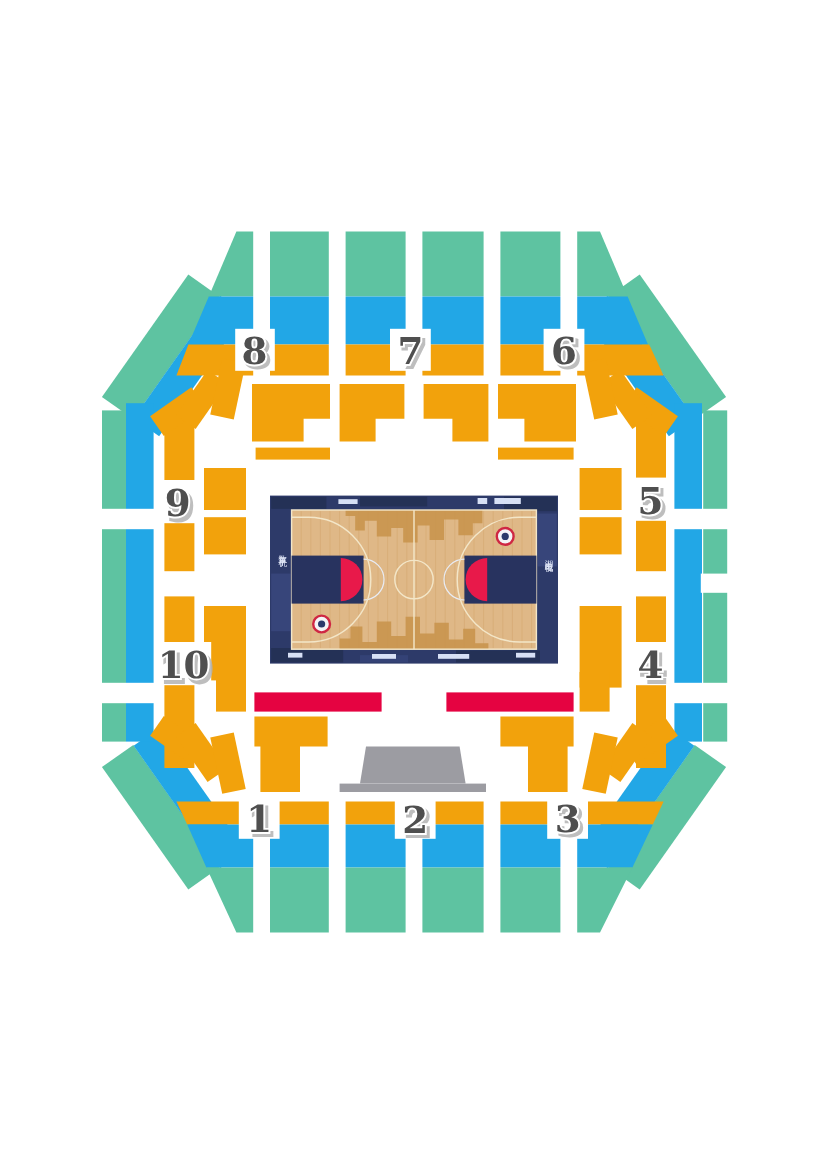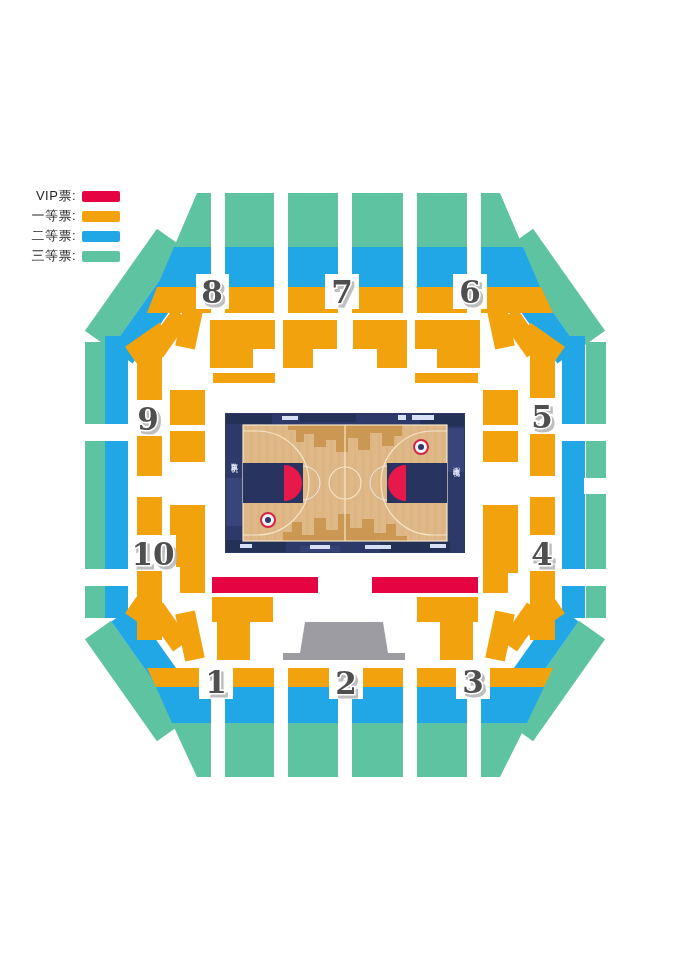--- a/index.html
+++ b/index.html
@@ -44,38 +44,20 @@
   
   .vtext{position:absolute;writing-mode:vertical-rl;text-orientation:upright;
          font-size:7px;line-height:1;letter-spacing:1px;color:#e3e9fa;width:11px;}
 </style>
 </head>
 <body>
 
 <div class="page">
 
   
-  <div class="legend">
-    <div class="lrow">
-      <span class="llab">VIP票:</span>
-      <span class="lsw vip"></span>
-    </div>
-    <div class="lrow">
-      <span class="llab">一等票:</span>
-      <span class="lsw t1"></span>
-    </div>
-    <div class="lrow">
-      <span class="llab">二等票:</span>
-      <span class="lsw t2"></span>
-    </div>
-    <div class="lrow">
-      <span class="llab">三等票:</span>
-      <span class="lsw t3"></span>
-    </div>
-  </div>
 
   
   <svg width="693" height="979" viewBox="0 0 693 979">
 
     <g>
       <path class="s3" stroke-width="32" d="M98,340 L170,238"></path>
       <path class="s2" stroke-width="26" d="M122,356 L194,254"></path>
       <path class="s3" stroke-width="32" d="M592,340 L520,238"></path>
       <path class="s2" stroke-width="26" d="M568,356 L496,254"></path>
       <path class="s3" stroke-width="32" d="M98,630 L170,732"></path>

